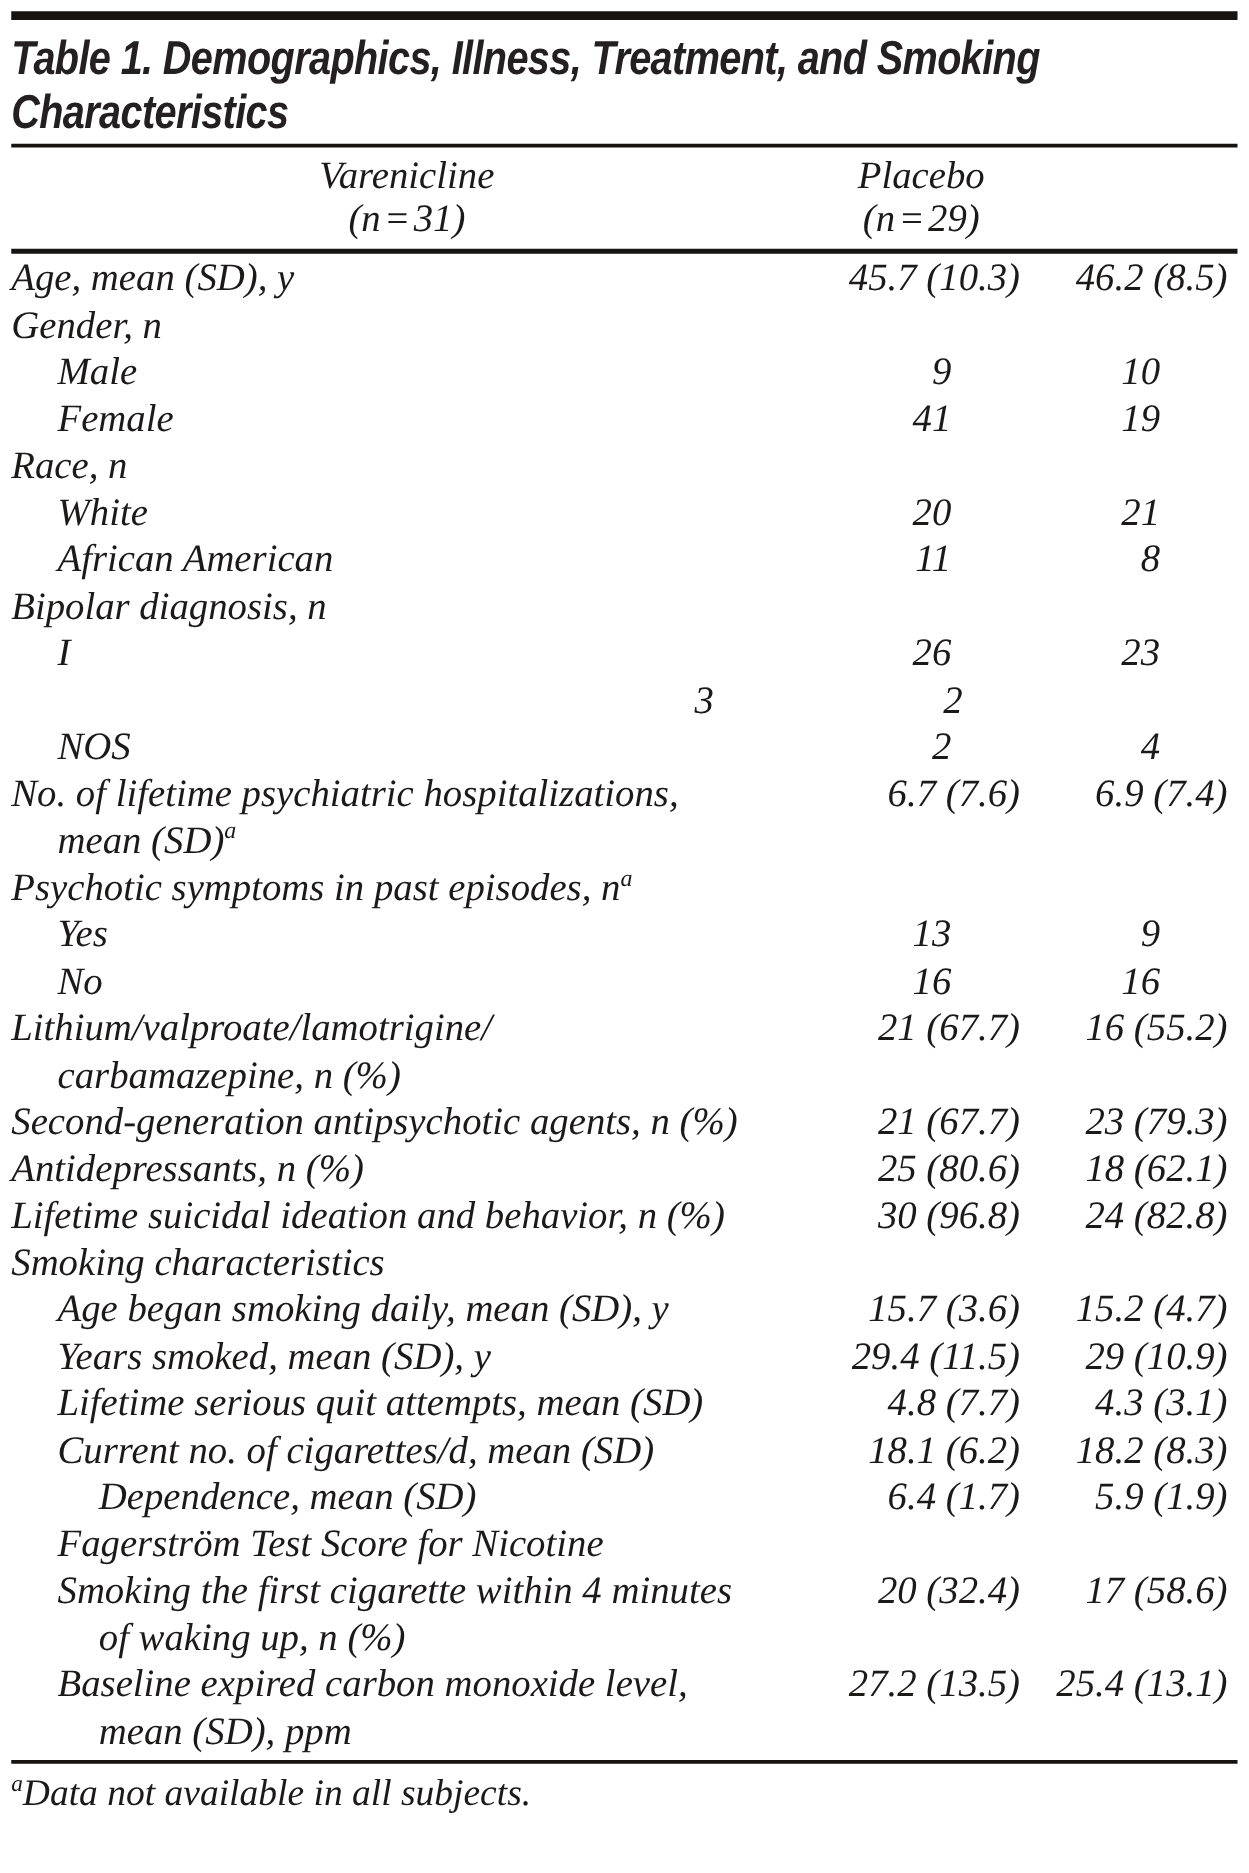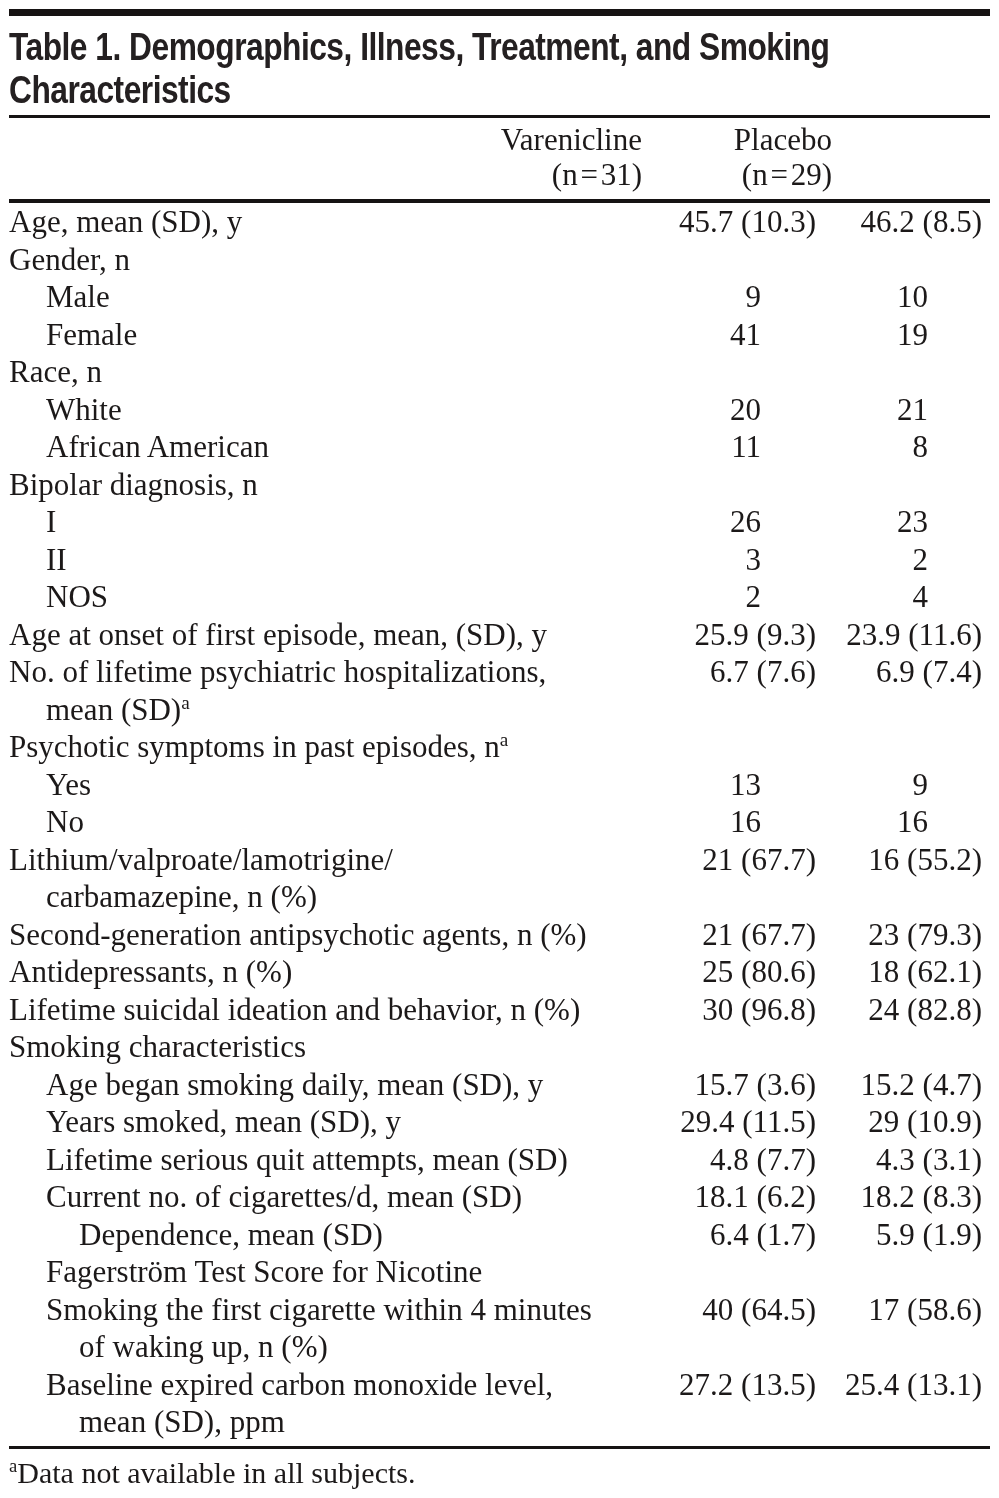--- a/index.html
+++ b/index.html
@@ -6,20 +6,21 @@
   .page {
     position: relative;
     width: 999px;
     height: 1498px;
     box-sizing: border-box;
     padding: 0 9px;
     background: #ffffff;
     color: #1c1919;
     font-family: "Liberation Serif", serif;
     overflow: hidden;
+    font-style: italic;
   }
   .rule { background: #161313; }
   .rule-heavy { height: 7px; margin-top: 9px; }
   .rule-med { height: 4px; }
   .rule-thin { height: 3px; }
 
   .title {
     margin: 10px 0 0 0;
     font-family: "Liberation Sans", sans-serif;
     font-weight: bold;
@@ -36,21 +37,21 @@
   .hrow {
     display: grid;
     grid-template-columns: 1fr 190px 158px;
     align-items: end;
     font-size: 31px;
     line-height: 35px;
     padding: 4px 0 7px 0;
     min-height: 61px;
   }
   .hvar { text-align: left; }
-  .hcol { text-align: right; }
+  .hcol { text-align: center; }
   .hsub { word-spacing: -5px; }
 
   .tbody { padding-top: 0; }
   .trow {
     display: grid;
     grid-template-columns: 1fr 190px 158px;
     align-items: start;
     font-size: 31px;
     line-height: 37.5px;
   }
@@ -154,42 +155,32 @@
         <div class="val v2"></div>
       </div>
       <div class="trow">
         <div class="lbl">
           <div class="line ind1"><span>I</span></div>
         </div>
         <div class="val v1 int">26</div>
         <div class="val v2 int">23</div>
       </div>
       <div class="trow">
-        <div class="lbl">
-          <div class="line ind1"><span>II</span></div>
-        </div>
         <div class="val v1 int">3</div>
         <div class="val v2 int">2</div>
       </div>
       <div class="trow">
         <div class="lbl">
           <div class="line ind1"><span>NOS</span></div>
         </div>
         <div class="val v1 int">2</div>
         <div class="val v2 int">4</div>
       </div>
       <div class="trow">
         <div class="lbl">
-          <div class="line ind0"><span>Age at onset of first episode, mean, (SD), y</span></div>
-        </div>
-        <div class="val v1">25.9 (9.3)</div>
-        <div class="val v2">23.9 (11.6)</div>
-      </div>
-      <div class="trow">
-        <div class="lbl">
           <div class="line ind0"><span>No. of lifetime psychiatric hospitalizations,</span></div>
           <div class="line ind1"><span>mean (SD)</span><sup>a</sup></div>
         </div>
         <div class="val v1">6.7 (7.6)</div>
         <div class="val v2">6.9 (7.4)</div>
       </div>
       <div class="trow">
         <div class="lbl">
           <div class="line ind0"><span>Psychotic symptoms in past episodes, n</span><sup>a</sup></div>
         </div>
@@ -280,21 +271,21 @@
           <div class="line ind1"><span>Fagerström Test Score for Nicotine</span></div>
         </div>
         <div class="val v1">6.4 (1.7)</div>
         <div class="val v2">5.9 (1.9)</div>
       </div>
       <div class="trow">
         <div class="lbl">
           <div class="line ind1"><span>Smoking the first cigarette within 4 minutes</span></div>
           <div class="line ind2"><span>of waking up, n (%)</span></div>
         </div>
-        <div class="val v1">40 (64.5)</div>
+        <div class="val v1">20 (32.4)</div>
         <div class="val v2">17 (58.6)</div>
       </div>
       <div class="trow">
         <div class="lbl">
           <div class="line ind1"><span>Baseline expired carbon monoxide level,</span></div>
           <div class="line ind2"><span>mean (SD), ppm</span></div>
         </div>
         <div class="val v1">27.2 (13.5)</div>
         <div class="val v2">25.4 (13.1)</div>
       </div>

